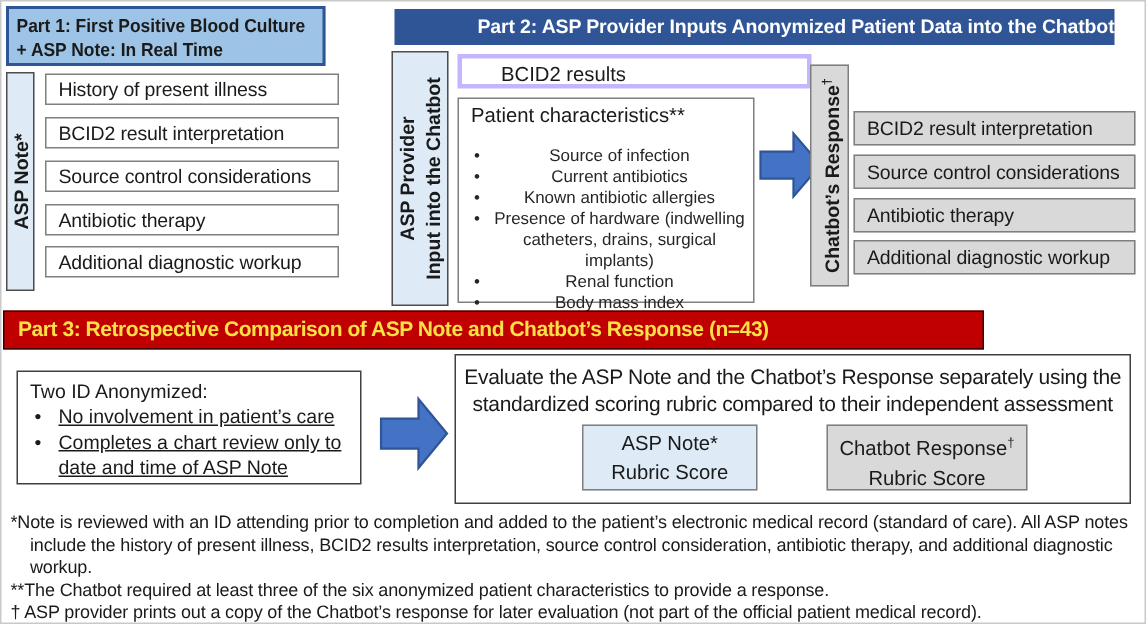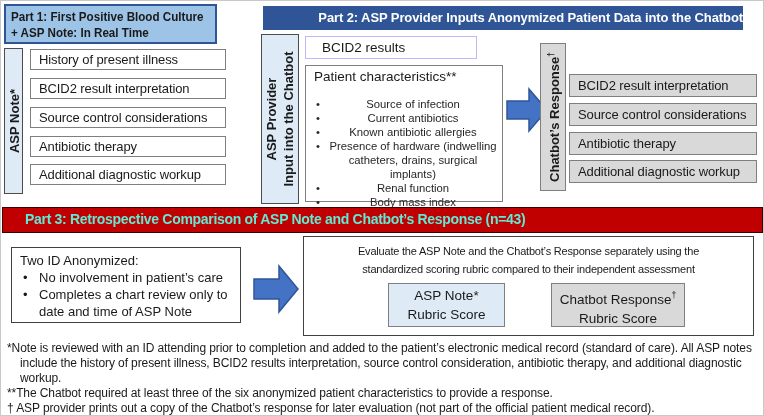--- a/index.html
+++ b/index.html
@@ -42,23 +42,23 @@
   
   .p2-header {
     left: 262px; top: 5px; width: 480px; height: 24px;
     background: var(--dark-blue); color: #fff;
     font-weight: bold; font-size: 13px; line-height: 23px;
     padding-left: 8px; letter-spacing: -0.1px; white-space: nowrap; text-align: right;
   }
   .p2-vlabel { left: 260px; top: 33px; width: 38px; height: 170px; background: var(--light-blue); }
   .p2-vlabel .rot { width: 170px; font-size: 13px; line-height: 17px; }
   .bcid-box {
-    left: 304px; top: 35px; width: 172px; height: 23px;
-    background: #fff; border: 1px solid #c4b5fd;
-    font-size: 13.5px; line-height: 21px; padding-left: 16px;
+    left: 304px; top: 35px; width: 236px; height: 23px;
+    background: #fff; border: 3px solid #c4b5fd;
+    font-size: 13.5px; line-height: 21px; padding-left: 26px;
   }
   .pc-box {
     left: 304px; top: 64px; width: 198px; height: 137px;
     background: #fff; border: 1px solid #7f7f7f;
     padding: 3px 3px 3px 8px;
   }
   .pc-title { font-size: 13.5px; margin-bottom: 13px; }
   .pc-list { list-style: none; }
   .pc-list li {
     position: relative; padding-left: 13px;
@@ -73,39 +73,39 @@
     font-size: 13px; line-height: 21px; padding-left: 8px;
     letter-spacing: -0.1px; white-space: nowrap;
   }
   sup { font-size: 0.65em; }
 
   
   .block-arrow polygon { fill: var(--arrow-fill); stroke: var(--dark-blue); stroke-width: 1.5; }
 
   
   .p3-header {
-    left: 1px; top: 206px; width: 761px; height: 26px;
-    background: var(--red); color: #5eead4; border: 1px solid #3d0000;
+    left: 1px; top: 206px; width: 654px; height: 26px;
+    background: var(--red); color: #fde047; border: 1px solid #3d0000;
     font-weight: bold; font-size: 14px; line-height: 23px;
-    padding-left: 22px; letter-spacing: -0.3px; white-space: nowrap;
+    padding-left: 9px; letter-spacing: -0.3px; white-space: nowrap;
   }
   .p3-left {
     left: 10px; top: 246px; width: 230px; height: 76px;
     background: #fff; border: 1px solid #404040;
     padding: 4px 4px 0 8px; font-size: 13px; line-height: 17px;
   }
   .p3-left ul { list-style: none; }
-  .p3-left li { position: relative; padding-left: 19px; }
+  .p3-left li { position: relative; padding-left: 19px; text-decoration: underline; }
   .p3-left li::before { content: "•"; position: absolute; left: 3px; }
   .p3-right {
     left: 302px; top: 235px; width: 451px; height: 100px;
     background: #fff; border: 1px solid #404040;
     padding-top: 5px; text-align: center;
   }
-  .eval-line { font-size: 11px; line-height: 18px; letter-spacing: -0.2px; white-space: nowrap; }
+  .eval-line { font-size: 14px; line-height: 18px; letter-spacing: -0.2px; white-space: nowrap; }
   .score-box {
     position: absolute; top: 46px; height: 44px;
     border: 1px solid #7f7f7f; text-align: center;
     font-size: 13.5px; line-height: 19px; padding-top: 2px;
   }
   .score-blue { left: 84px; width: 117px; background: var(--light-blue); }
   .score-gray { left: 247px; width: 134px; background: var(--gray); }
 
   
   .footnotes { left: 6px; top: 340px; width: 752px; font-size: 12px; line-height: 15px; letter-spacing: -0.1px; }

